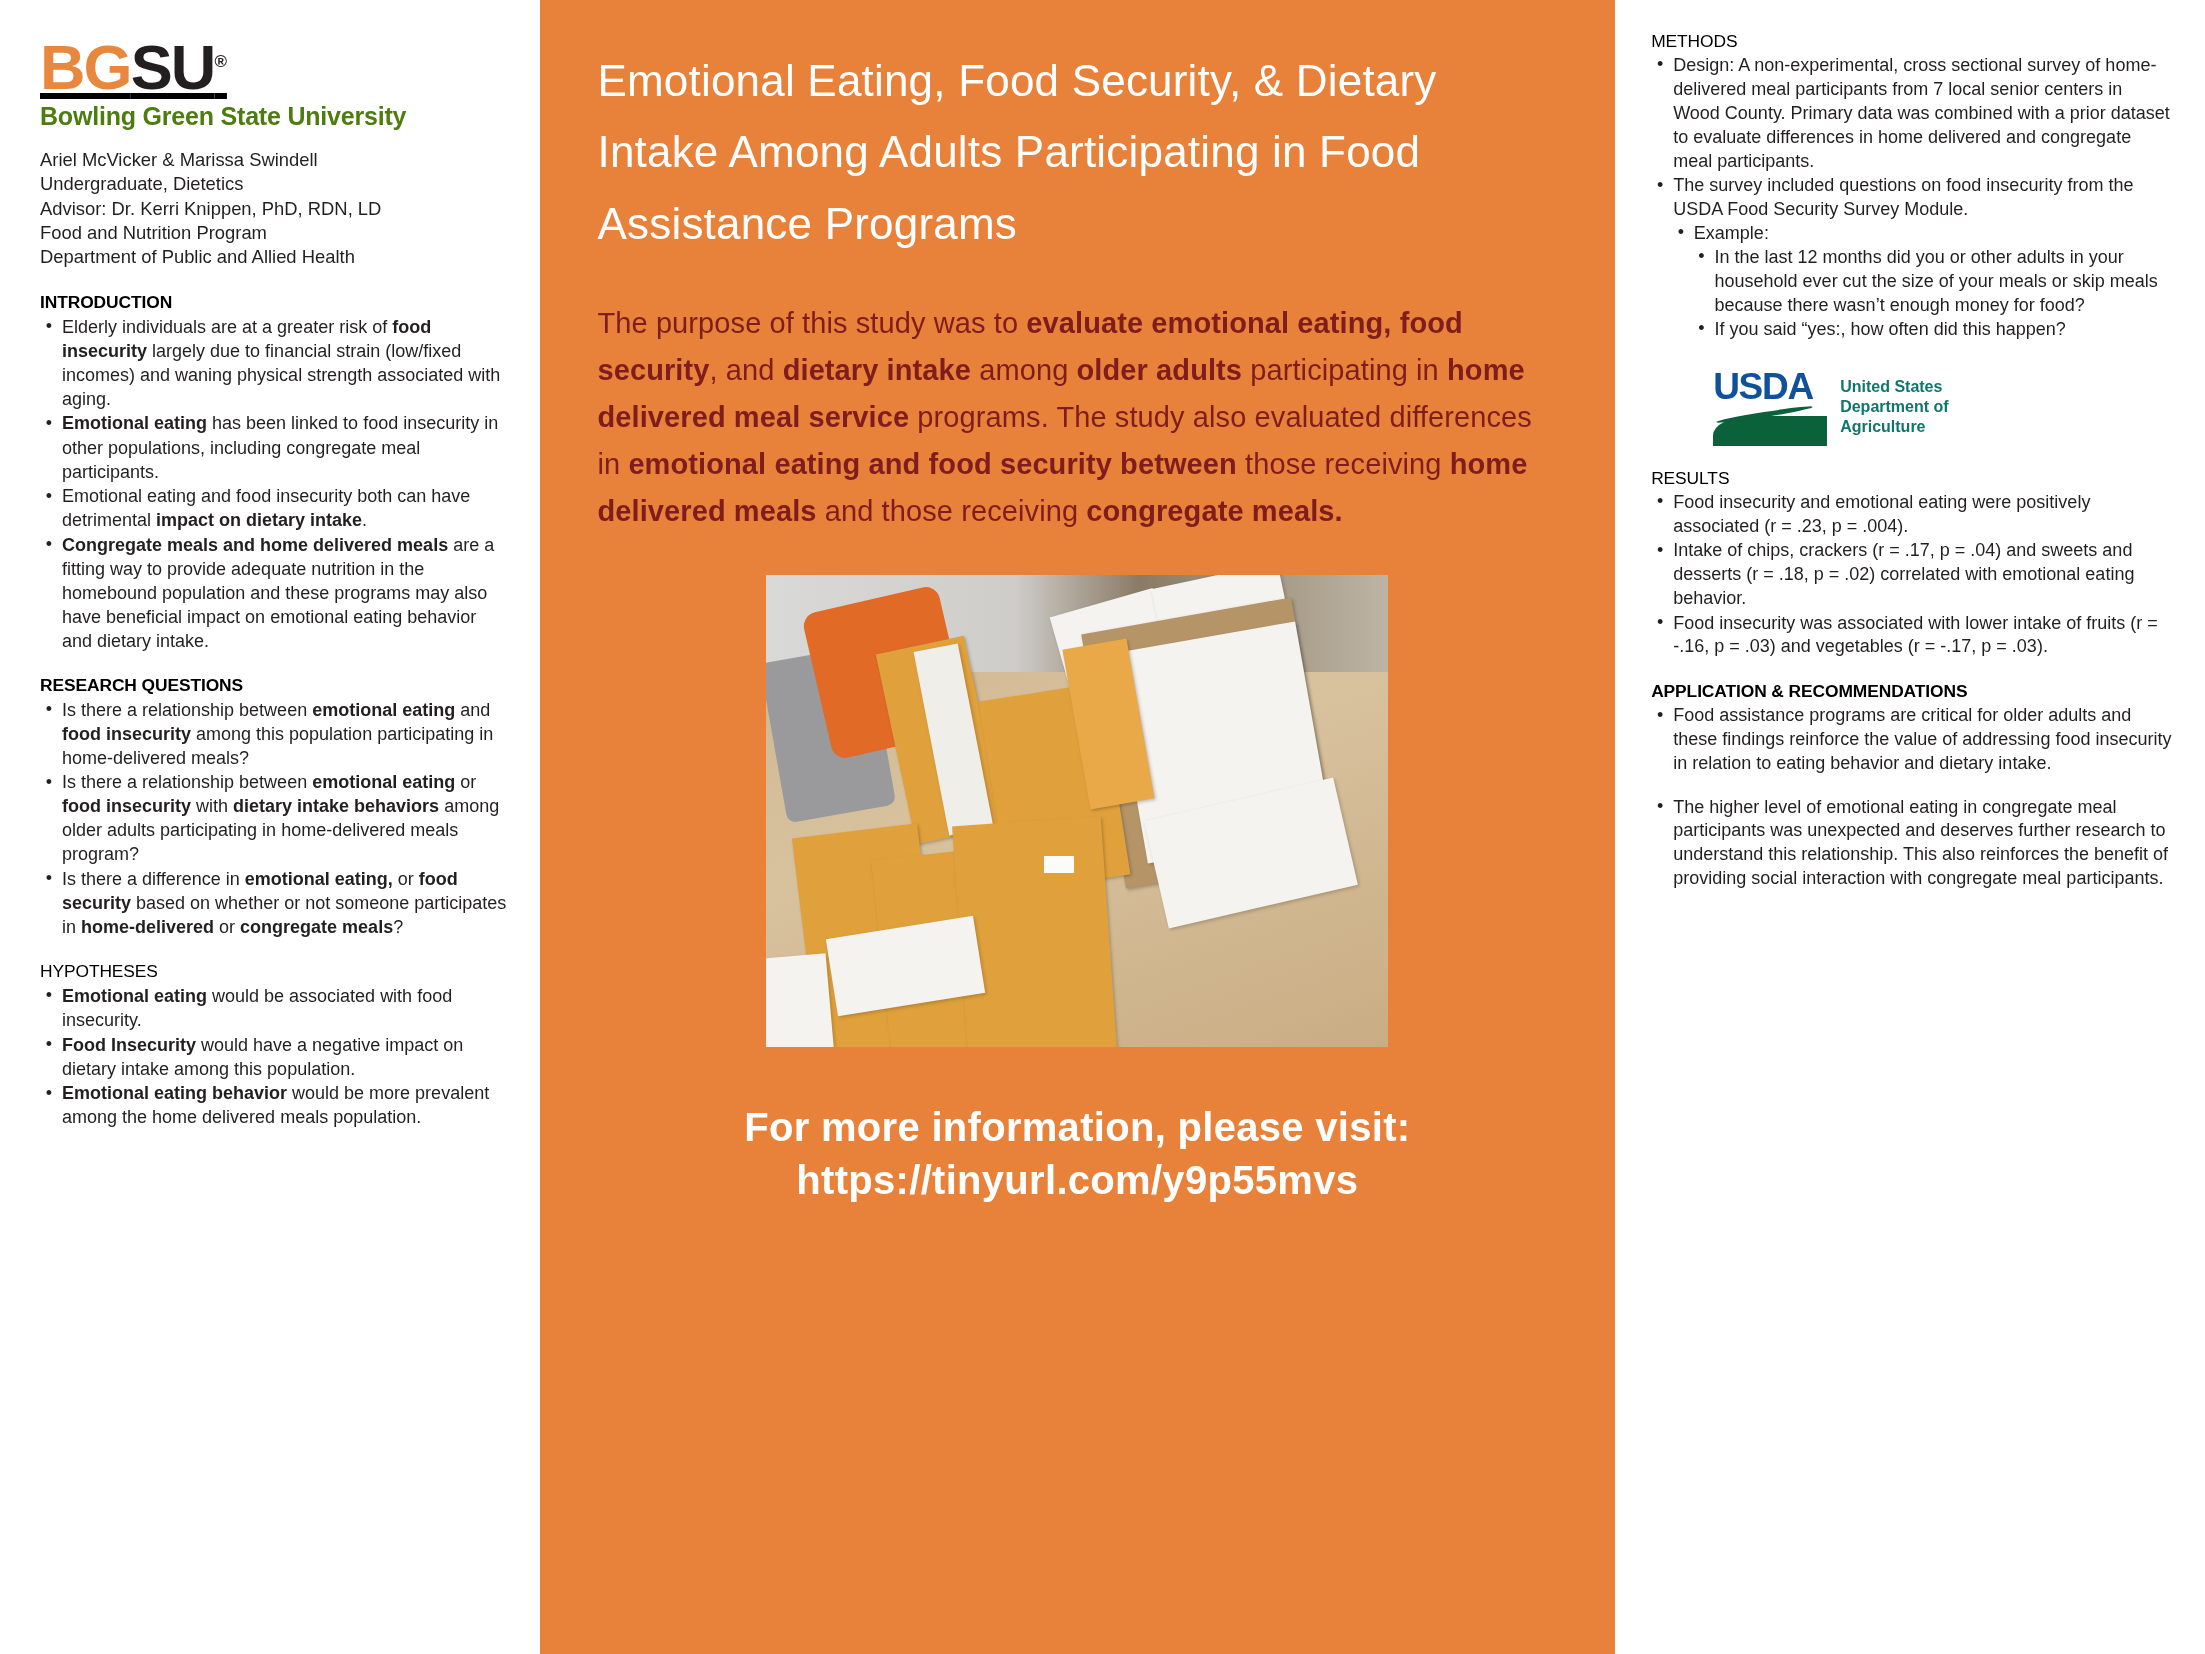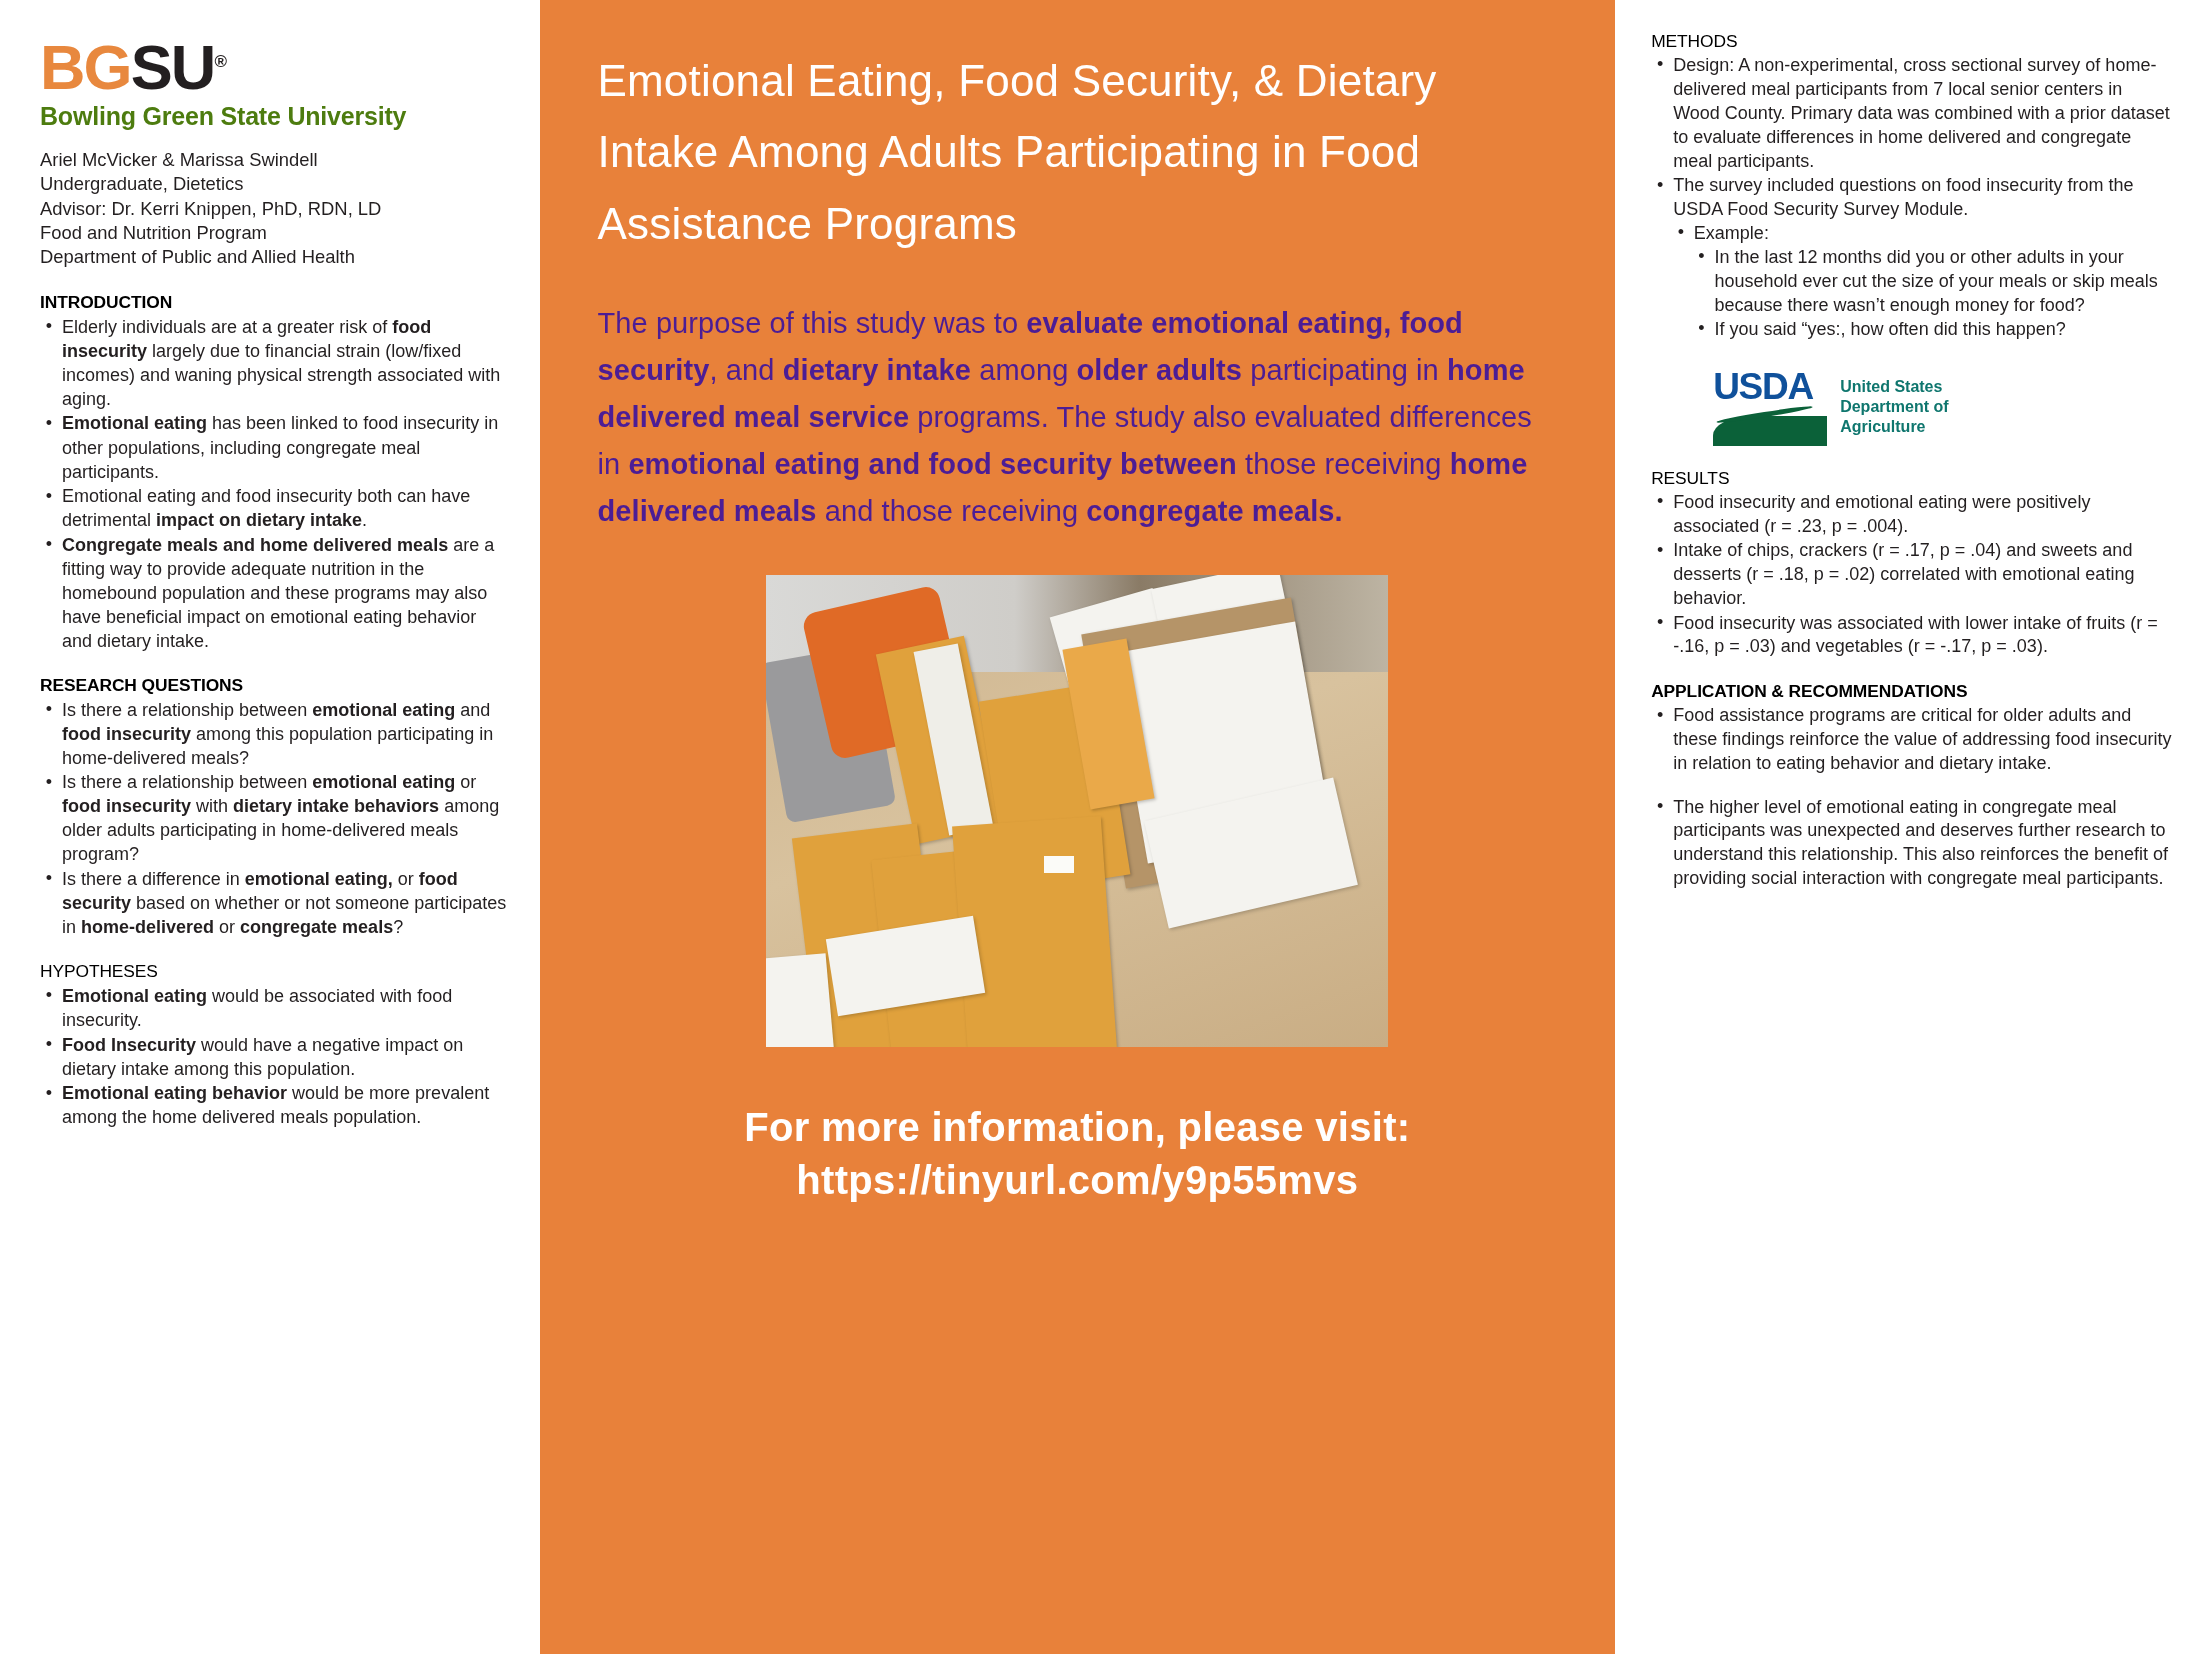--- a/index.html
+++ b/index.html
@@ -19,20 +19,21 @@
     padding:36px 30px 0 40px;
     position:relative;
   }
   .logo-block { margin-bottom:14.2px; }
   .bgsu-wordmark {
     font-size:63px;
     font-weight:bold;
     letter-spacing:-1.9px;
     line-height:1.0;
     white-space:nowrap;
+    text-decoration:underline;
   }
   .bgsu-wordmark .bg { color:#E8883E; }
   .bgsu-wordmark .su { color:#231f20; }
   .bgsu-wordmark .reg { font-size:17px; vertical-align:super; color:#231f20; letter-spacing:0; }
   .bgsu-sub {
     font-size:25px;
     font-weight:bold;
     color:#4d7c0f;
     letter-spacing:-0.2px;
     margin-top:2.6px;
@@ -80,21 +81,21 @@
     position:relative;
   }
   .poster-title {
     color:#ffffff;
     font-size:44px;
     font-weight:normal;
     line-height:1.62;
     letter-spacing:0.2px;
   }
   .purpose {
-    color:#4c1d95;
+    color:#7f1d1d;
     font-size:29px;
     line-height:1.62;
     margin-top:41px;
     letter-spacing:0.1px;
   }
   .photo-wrap {
     margin:40px auto 0 auto;
     width:622px;
     height:472px;
     overflow:hidden;

